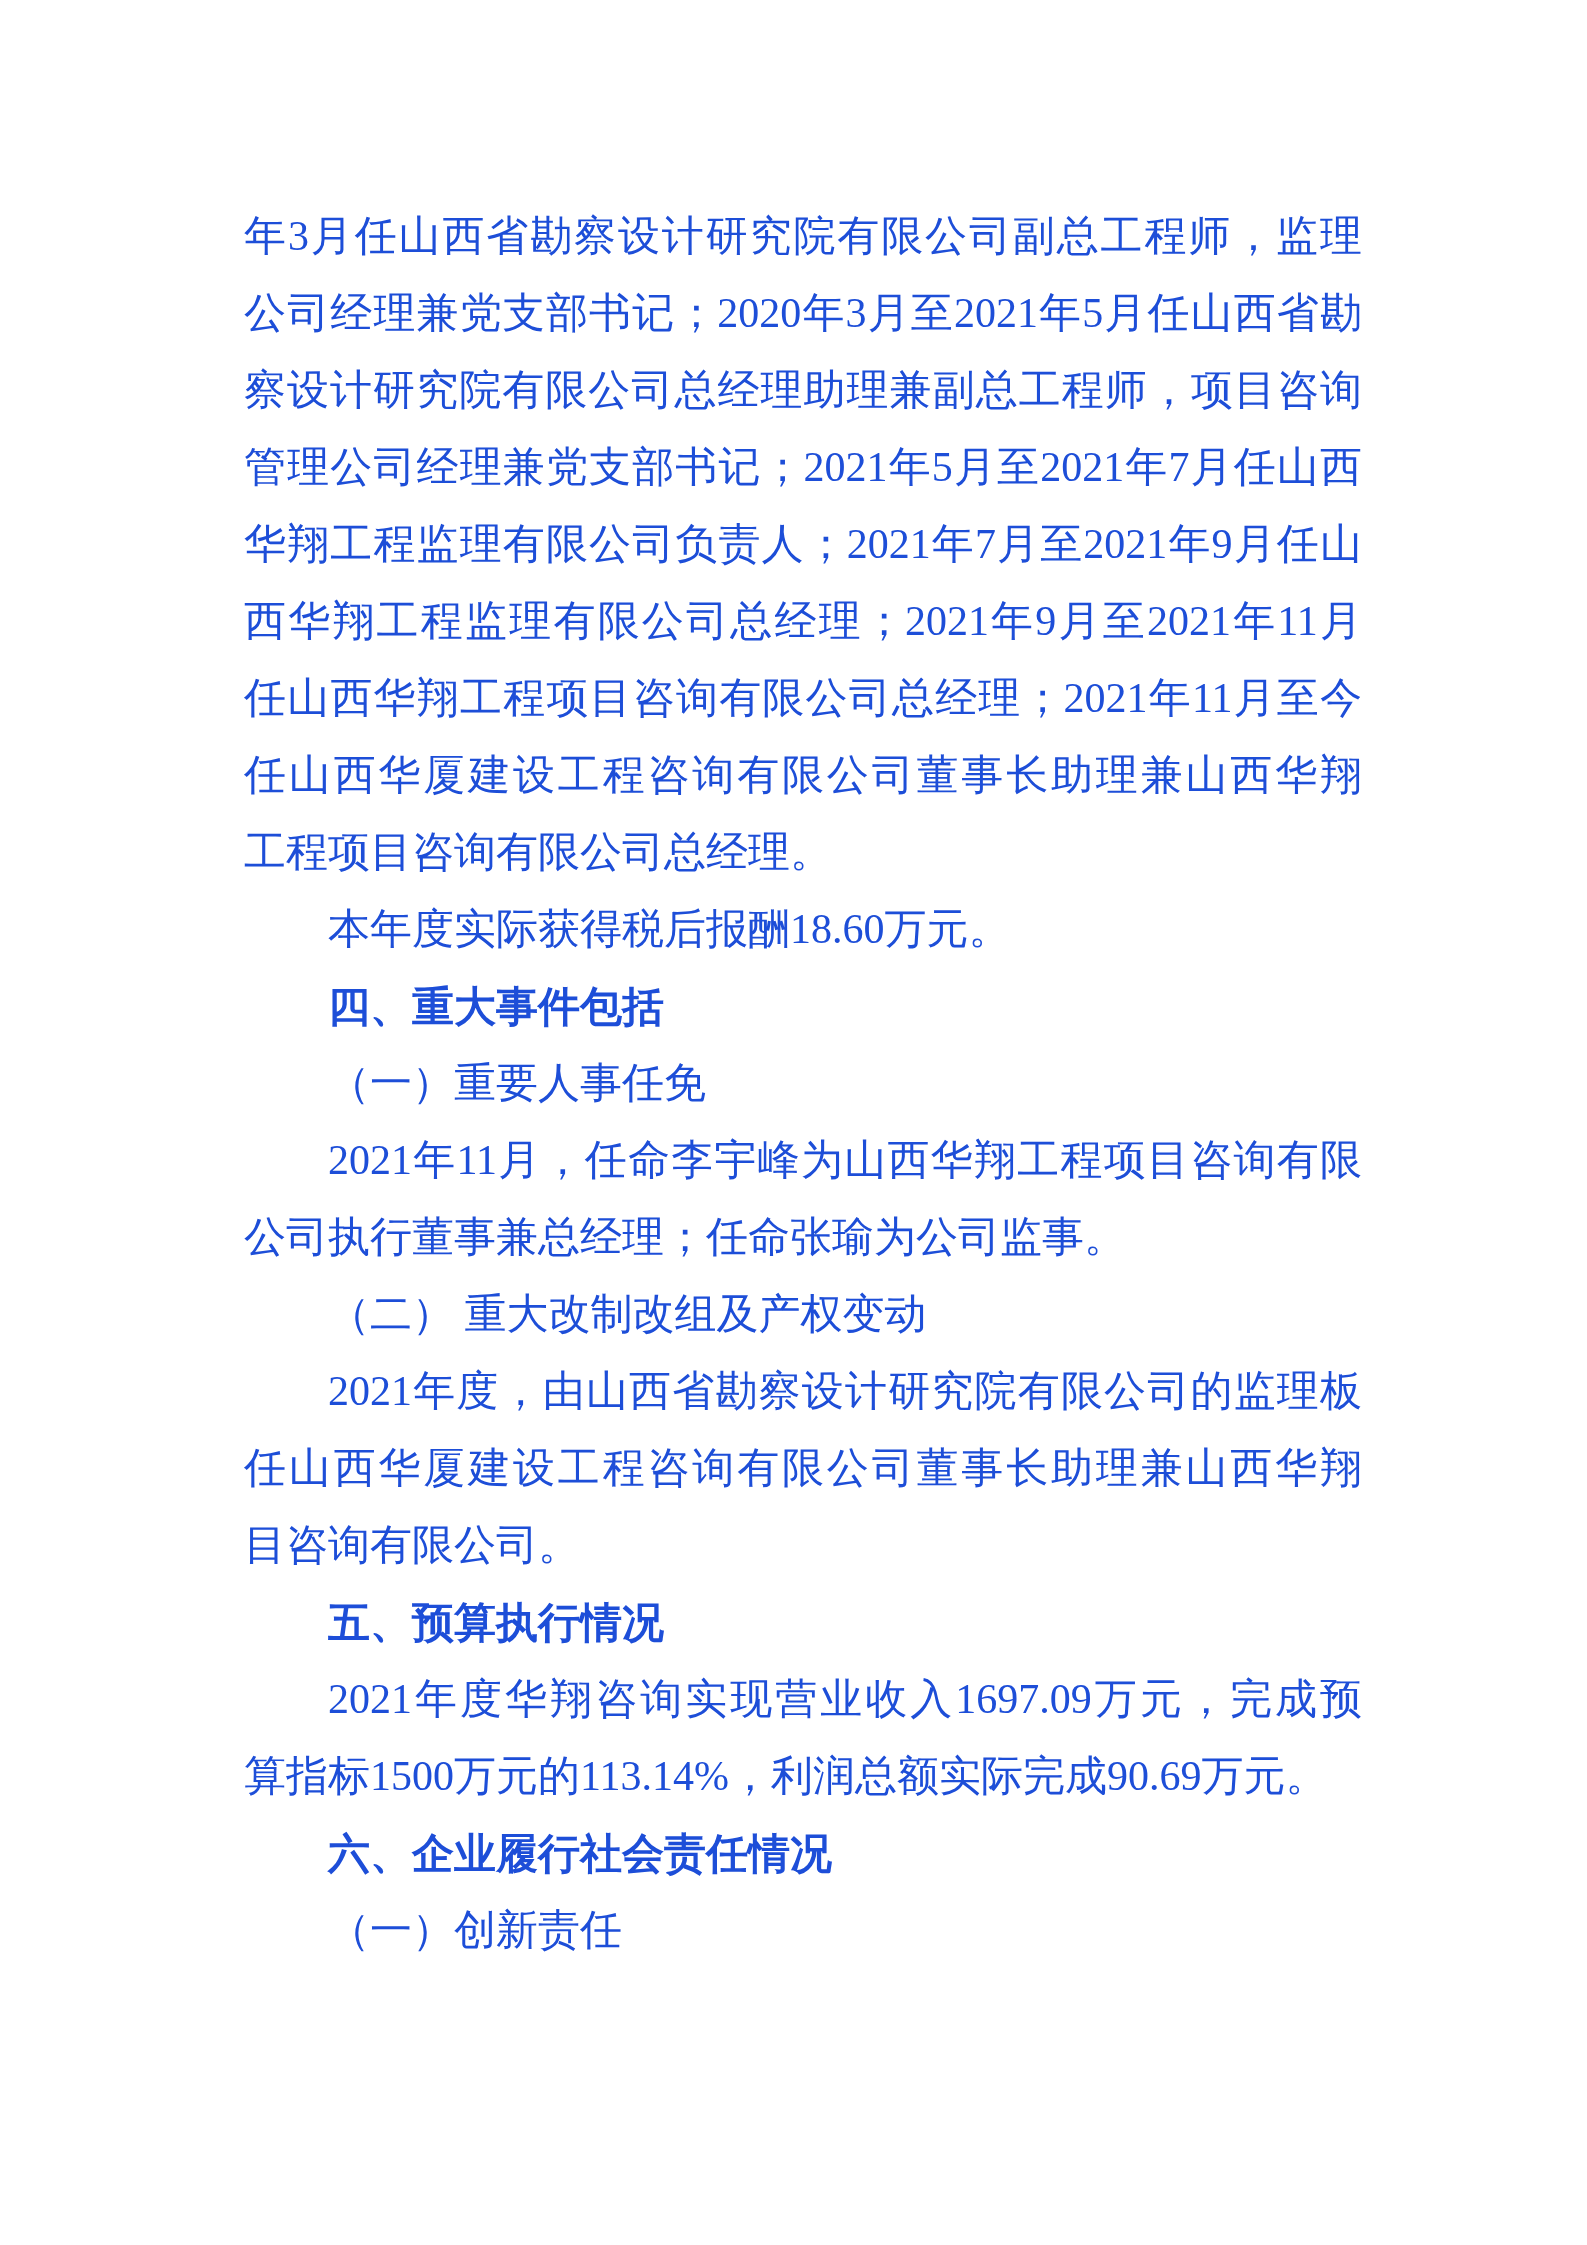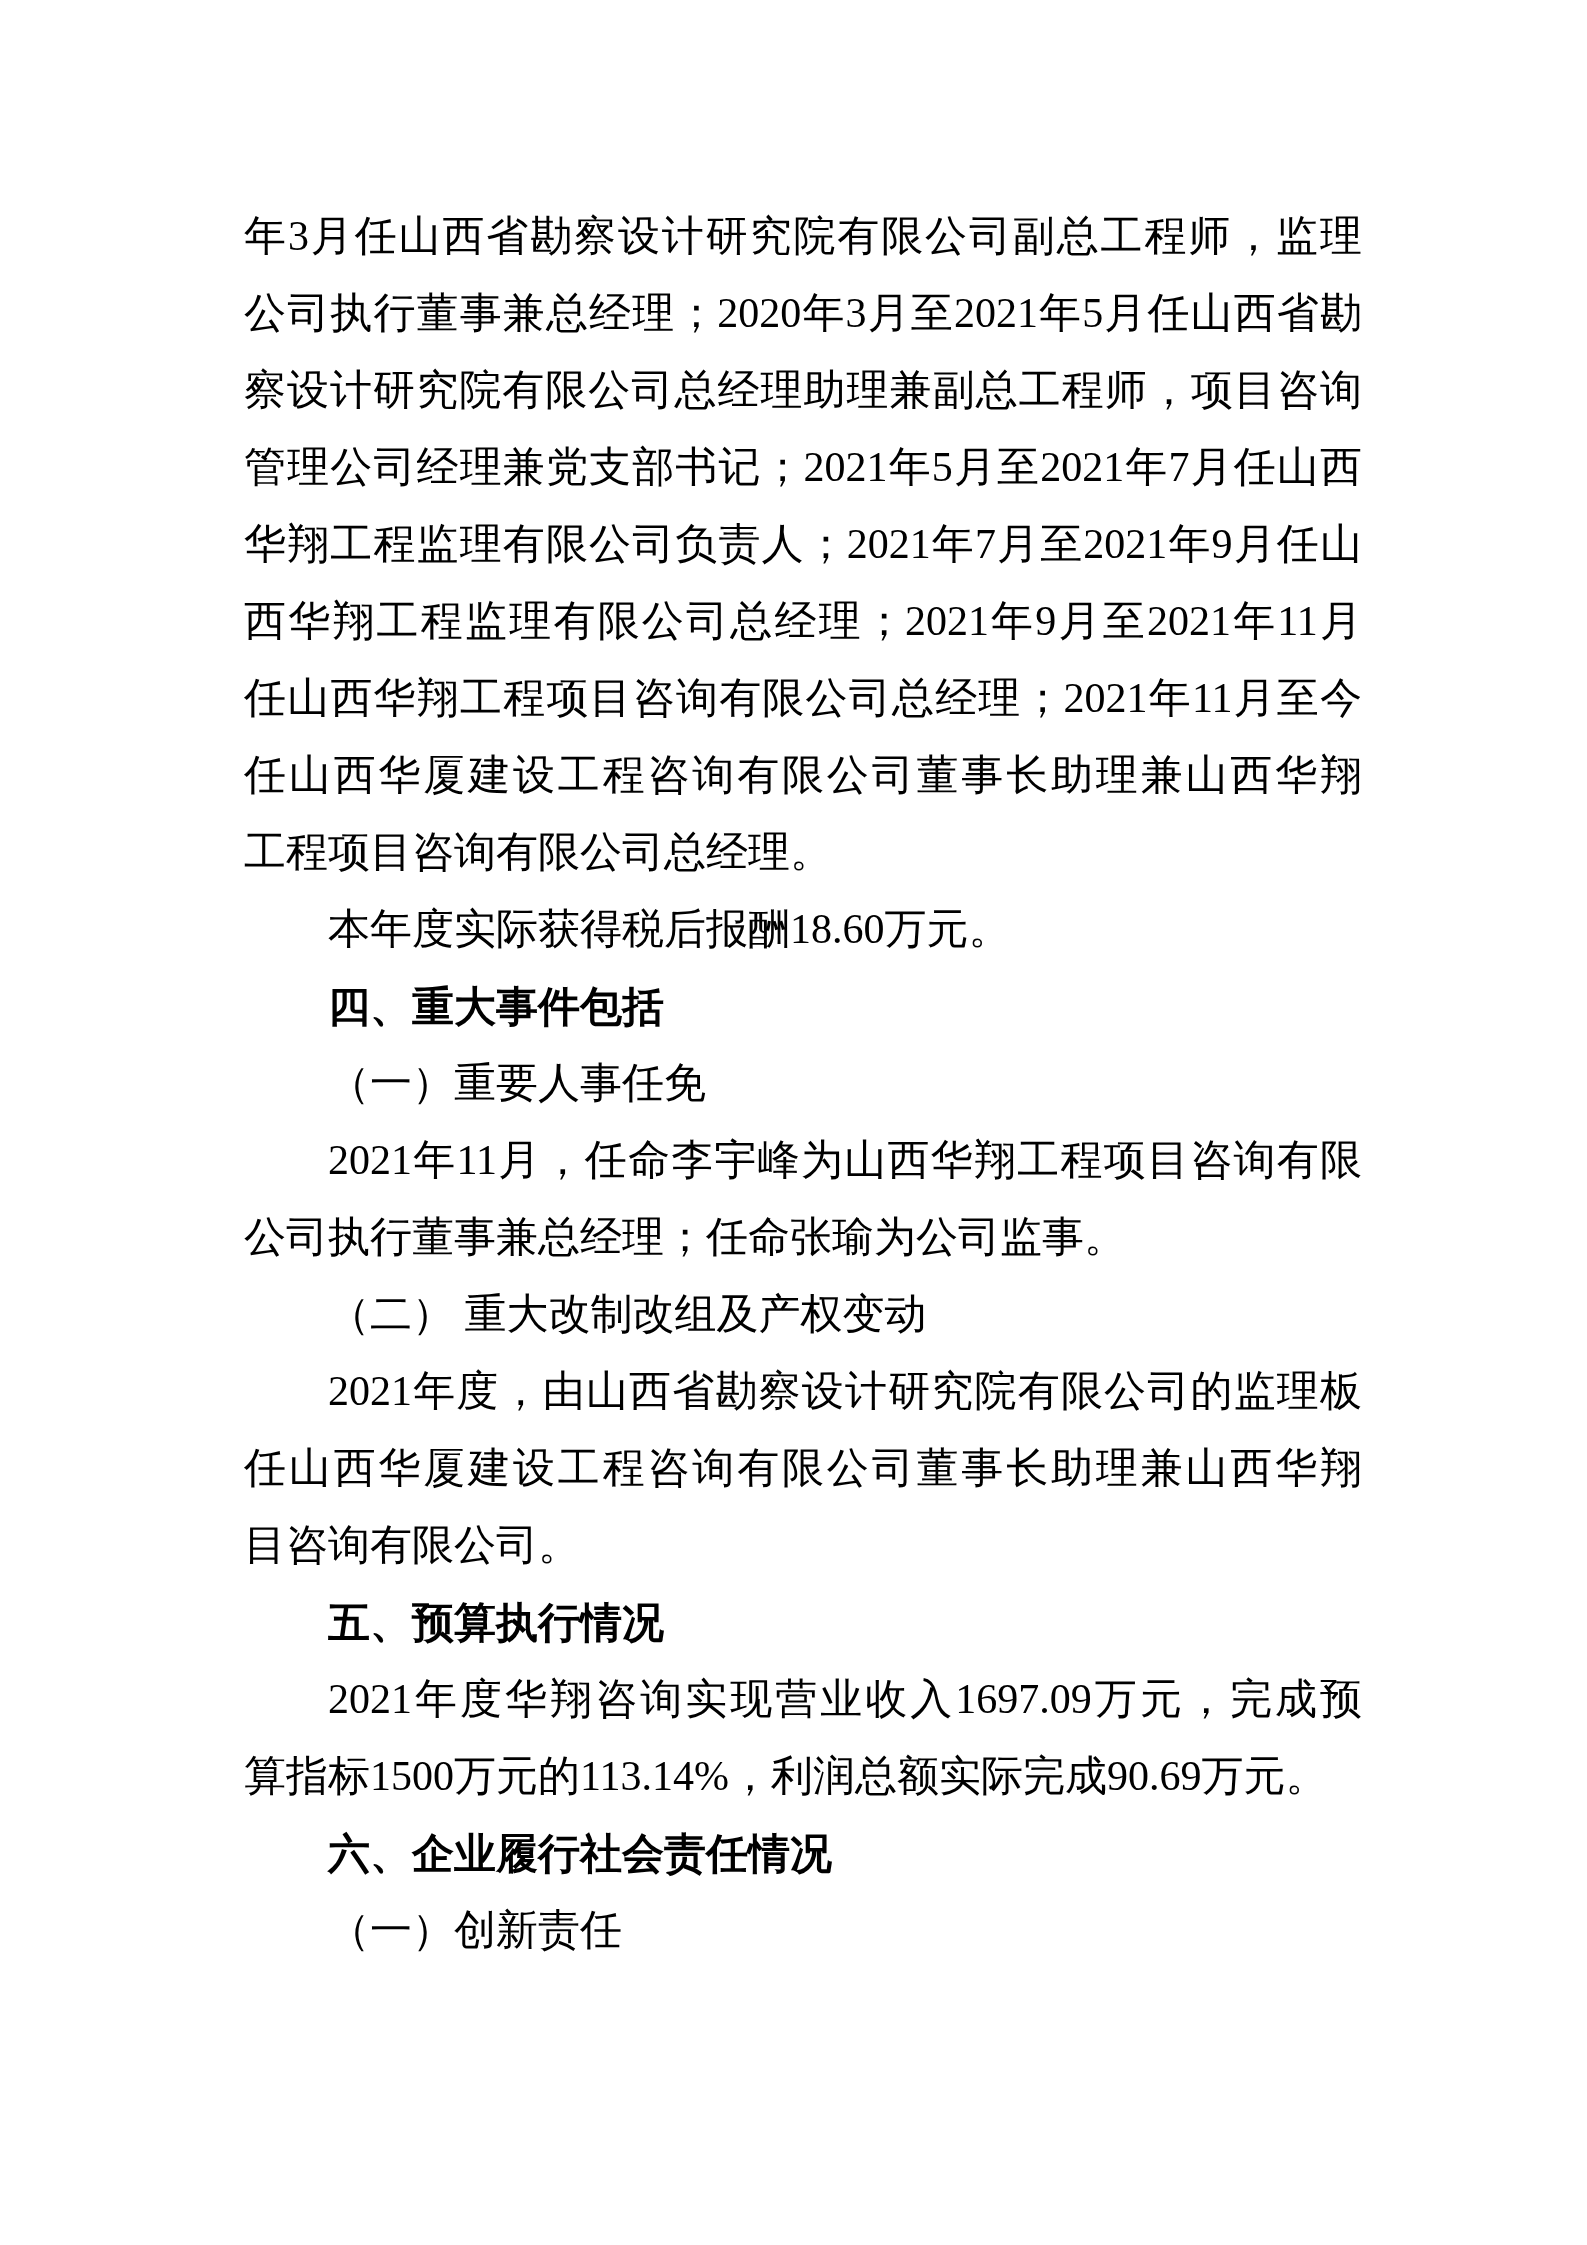--- a/index.html
+++ b/index.html
@@ -20,42 +20,42 @@
   .textblock {
     position: absolute;
     left: 244px;
     top: 198px;
     width: 1118px;
   }
   .line {
     height: 77px;
     line-height: 77px;
     font-size: 42px;
-    color: #000000;
+    color: #1d4ed8;
     white-space: nowrap;
     text-align: left;
   }
   
   .stretch {
     white-space: normal;
     text-align: justify;
     text-align-last: justify;
   }
   .indent { text-indent: 84px; }
   .body-text { font-family: "Liberation Serif", "DejaVu Serif", serif; font-weight: 400; }
   .hei-heading { font-family: Liberation Sans, sans-serif; font-weight: 700; }
   .kai-heading { font-family: "Liberation Serif", "DejaVu Serif", serif; font-weight: 400; }
 </style>
 </head>
 <body>
 
 <div class="page">
   <div class="textblock">
     <div class="line body-text stretch">年3月任山西省勘察设计研究院有限公司副总工程师，监理</div>
-    <div class="line body-text stretch">公司执行董事兼总经理；2020年3月至2021年5月任山西省勘</div>
+    <div class="line body-text stretch">公司经理兼党支部书记；2020年3月至2021年5月任山西省勘</div>
     <div class="line body-text stretch">察设计研究院有限公司总经理助理兼副总工程师，项目咨询</div>
     <div class="line body-text stretch">管理公司经理兼党支部书记；2021年5月至2021年7月任山西</div>
     <div class="line body-text stretch">华翔工程监理有限公司负责人；2021年7月至2021年9月任山</div>
     <div class="line body-text stretch">西华翔工程监理有限公司总经理；2021年9月至2021年11月</div>
     <div class="line body-text stretch">任山西华翔工程项目咨询有限公司总经理；2021年11月至今</div>
     <div class="line body-text stretch">任山西华厦建设工程咨询有限公司董事长助理兼山西华翔</div>
     <div class="line body-text">工程项目咨询有限公司总经理。</div>
     <div class="line body-text indent">本年度实际获得税后报酬18.60万元。</div>
     <div class="line hei-heading indent">四、重大事件包括</div>
     <div class="line kai-heading indent">（一）重要人事任免</div>

